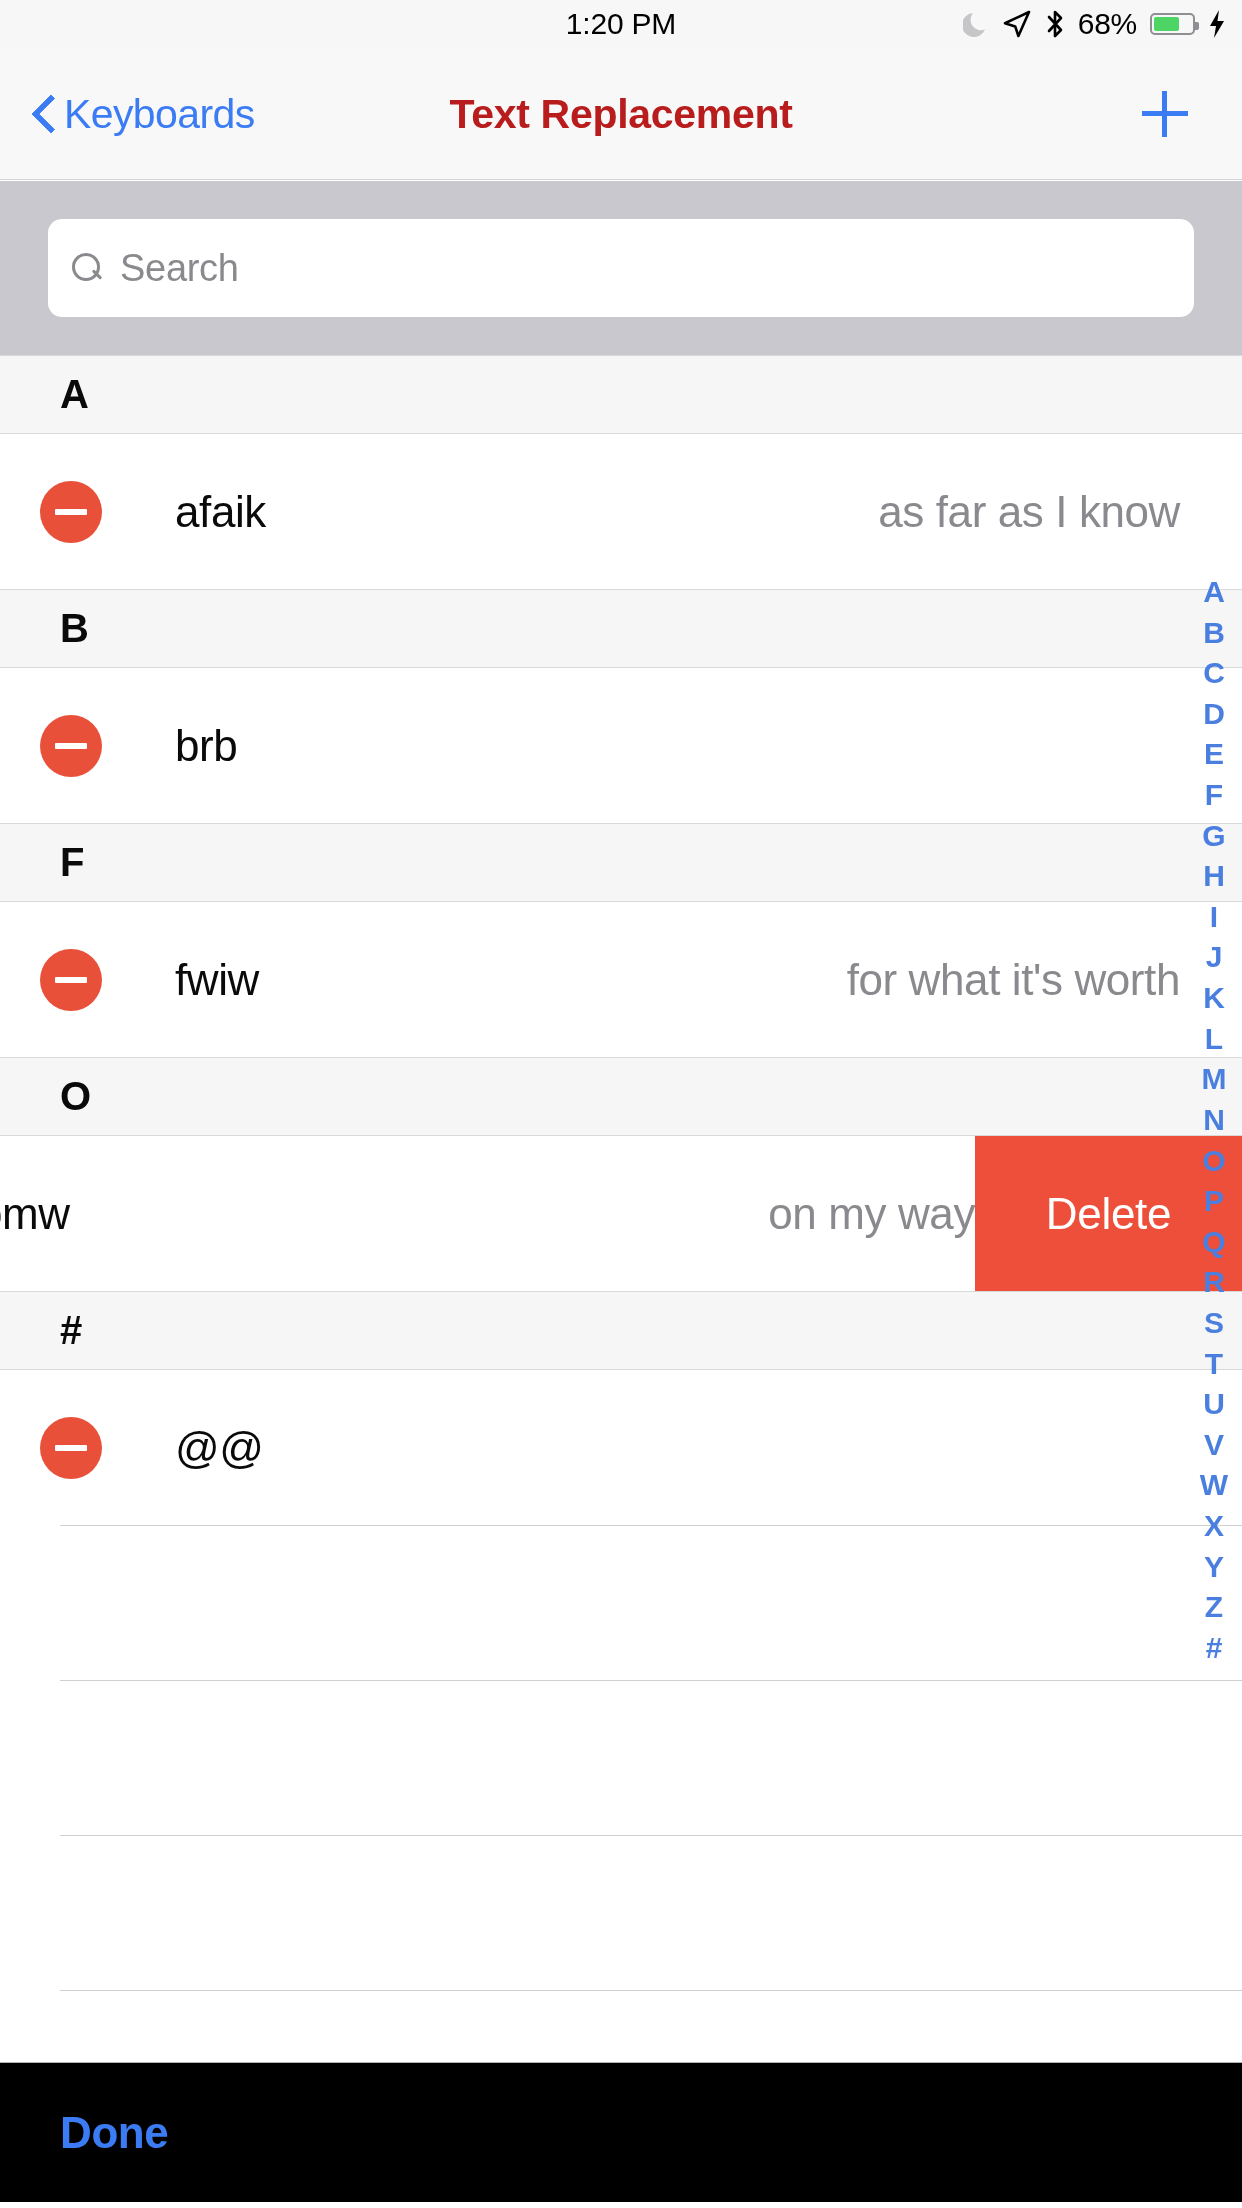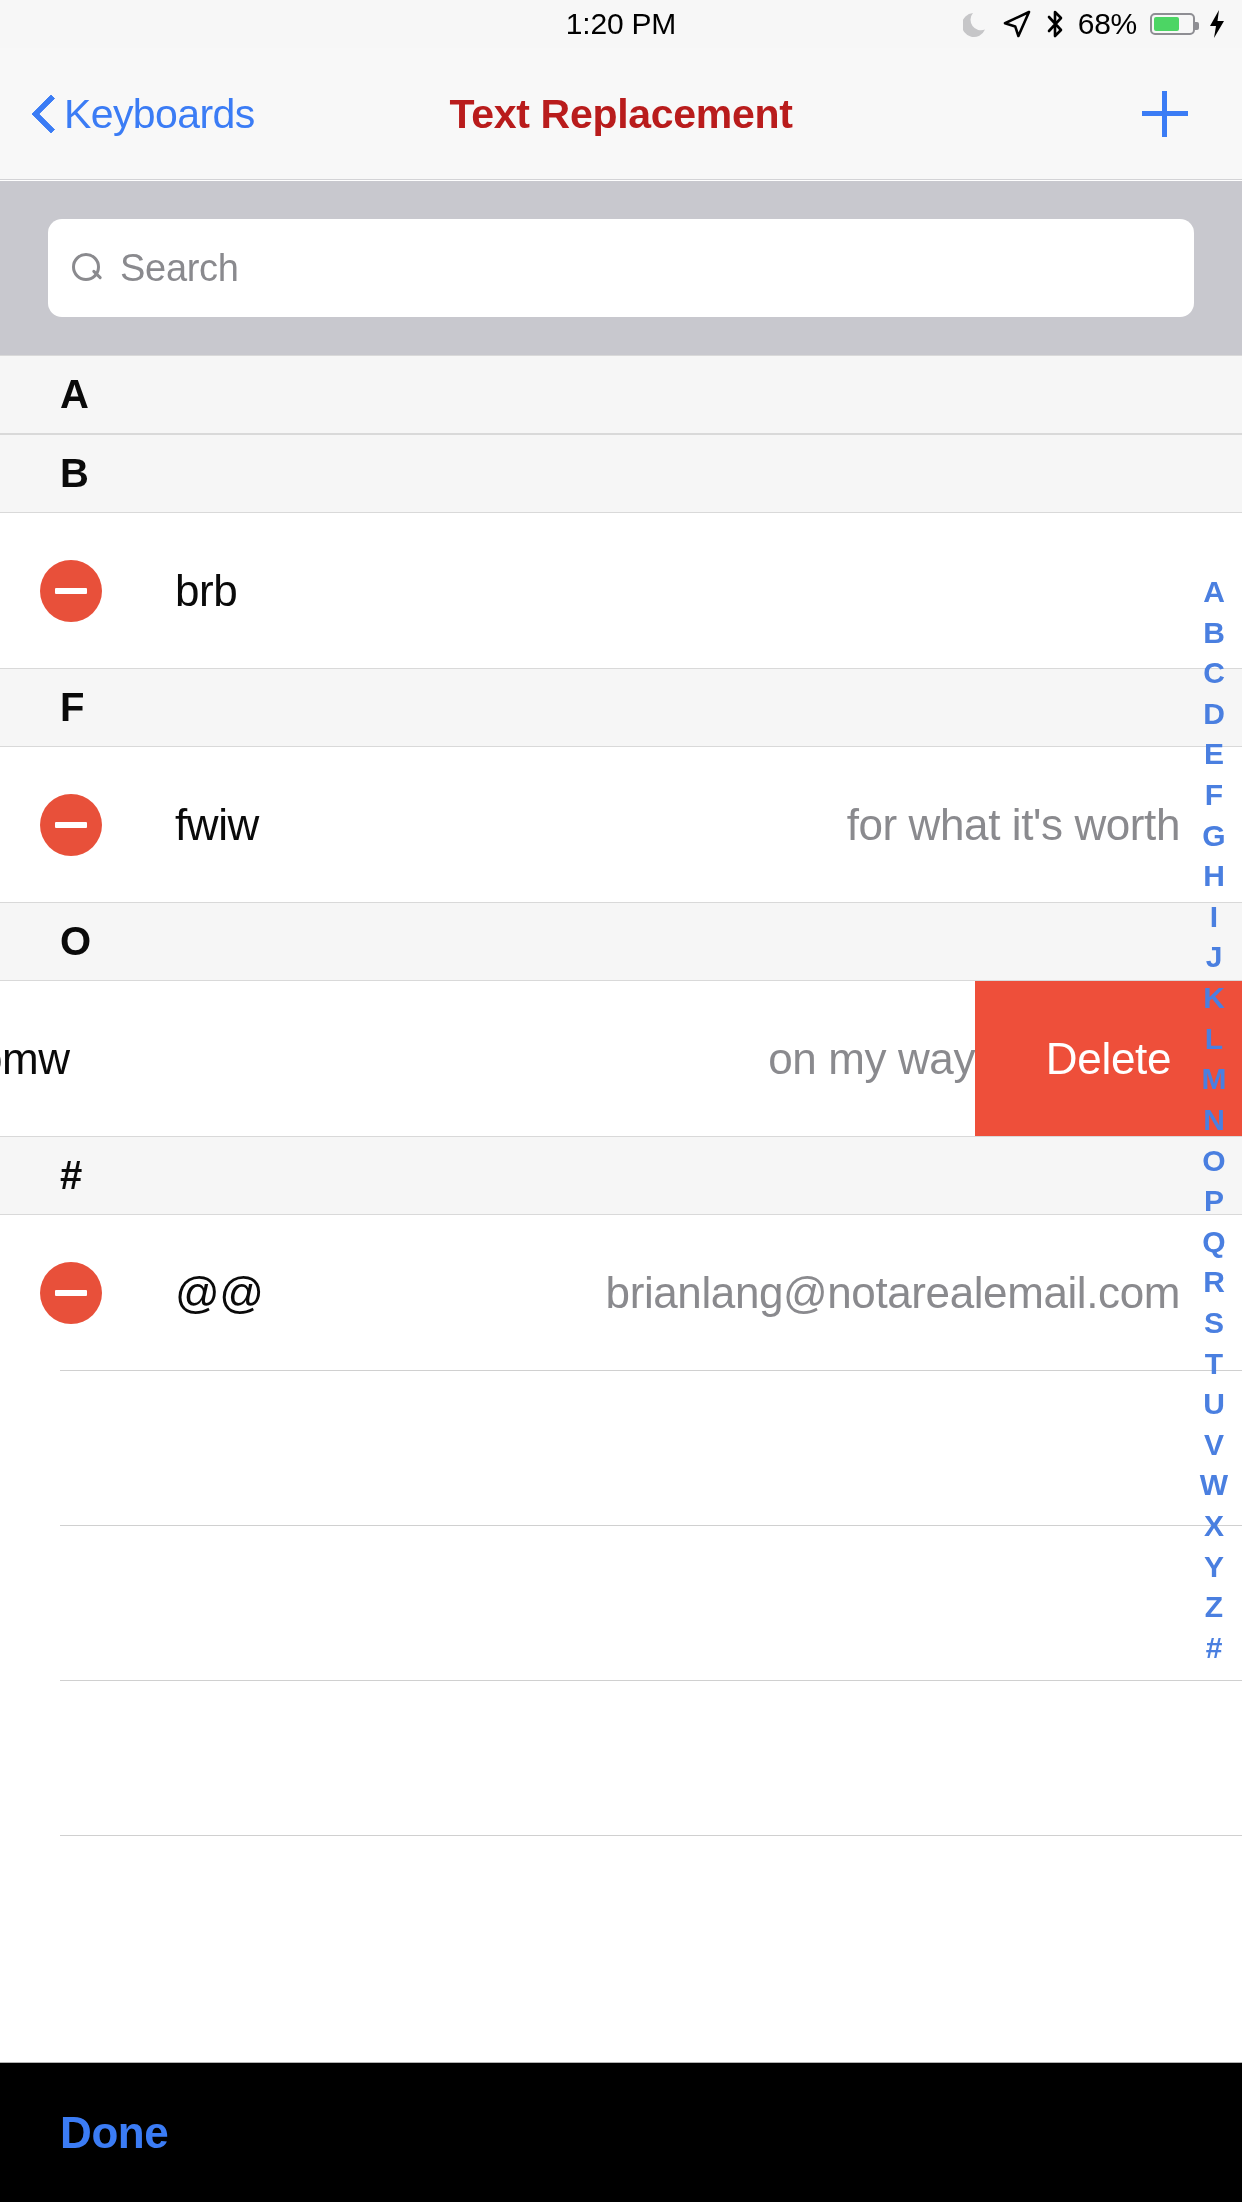--- a/index.html
+++ b/index.html
@@ -222,20 +222,27 @@
 <div class="searchwrap">
   <div class="searchfield">
     <span class="mag"></span>
     <span class="search-ph">Search</span>
   </div>
 </div>
 
 <div class="list">
   <div id="list-body">
       <div class="section-header">A</div>
+      <div class="row">
+        <span class="minus-btn">
+          <i></i>
+        </span>
+        <span class="row-key">afaik</span>
+        <span class="row-val">as far as I know</span>
+      </div>
       <div class="section-header">B</div>
       <div class="row">
         <span class="minus-btn">
           <i></i>
         </span>
         <span class="row-key">brb</span>
       </div>
       <div class="section-header">F</div>
       <div class="row">
         <span class="minus-btn">
@@ -249,21 +256,20 @@
         <span class="row-key">omw</span>
         <span class="row-val">on my way</span>
         <span class="delete-btn">Delete</span>
       </div>
       <div class="section-header">#</div>
       <div class="row">
         <span class="minus-btn">
           <i></i>
         </span>
         <span class="row-key">@@</span>
-        <span class="row-val">brianlang@notarealemail.com</span>
       </div>
       <div class="empty-row"></div>
       <div class="empty-row"></div>
       <div class="empty-row"></div>
       <div class="empty-row"></div>
     </div>
 </div>
 
 <div class="indexbar" id="indexbar">
     <span>A</span>

